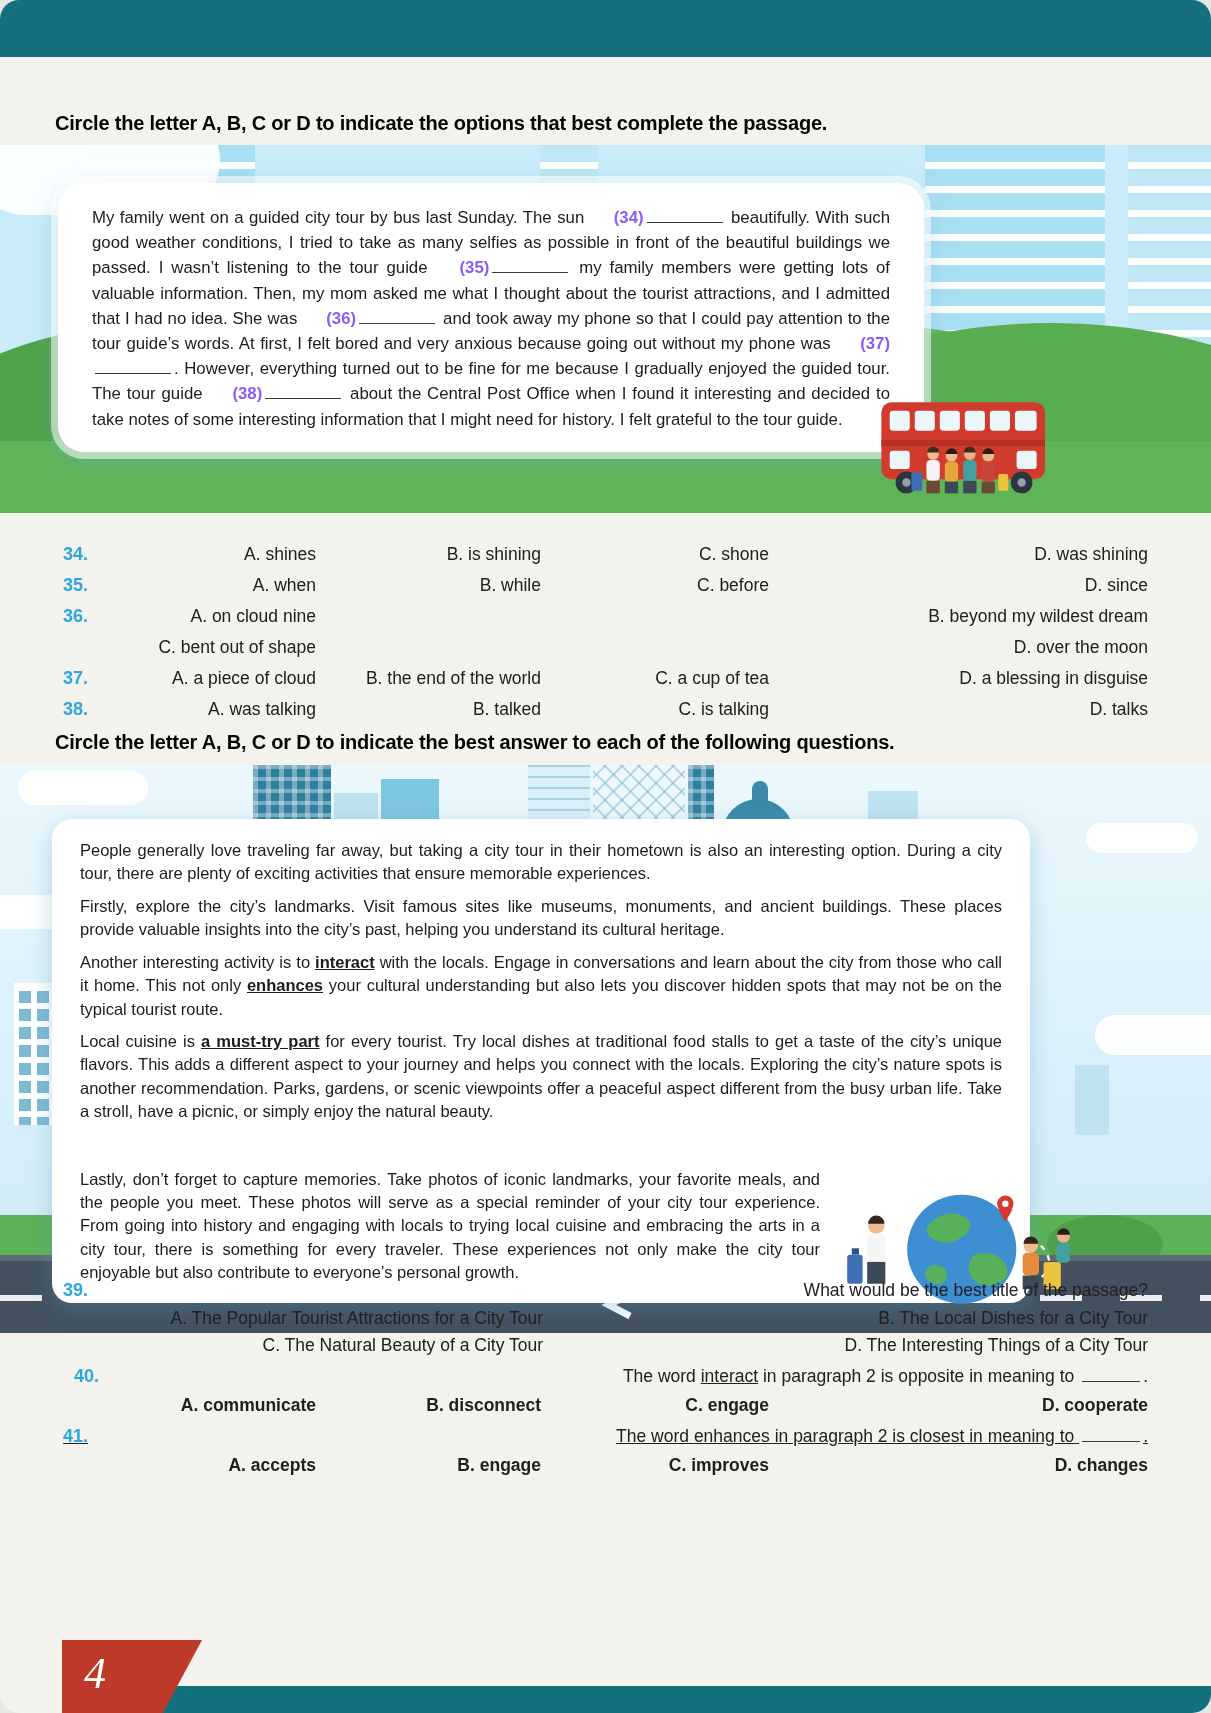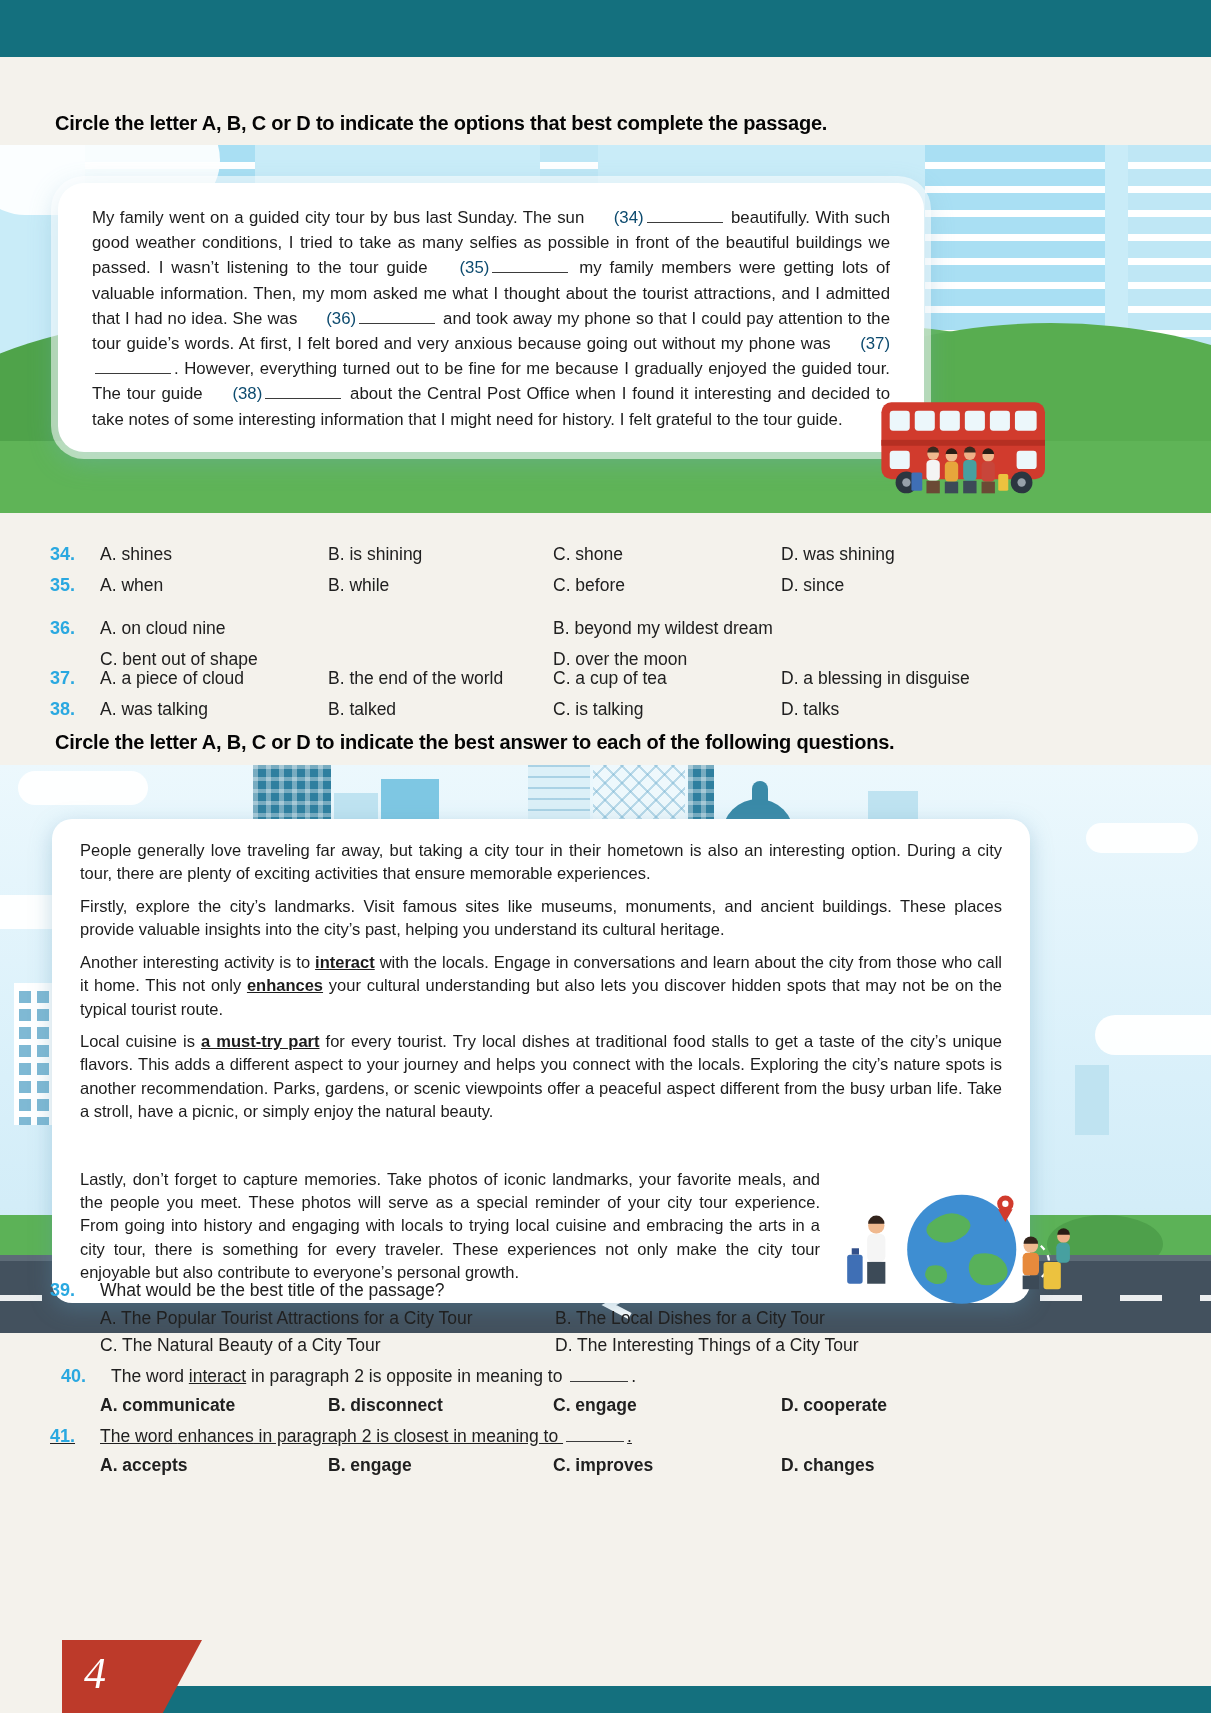--- a/index.html
+++ b/index.html
@@ -1,20 +1,21 @@
 <!DOCTYPE html>
 <html><head>
 <meta charset="utf-8">
 <style>
   * { margin:0; padding:0; box-sizing:border-box; }
   html,body { background:#e9e7e1; }
   .page {
     position:relative; width:1211px; height:1713px; overflow:hidden;
     background:#f4f2ec; font-family:"Liberation Sans", sans-serif; color:#222;
     margin:0 auto;
+    border-radius:19px;
   }
   
   .topbar { position:absolute; top:0; left:0; right:0; height:57px; background:#14707e; }
 
   
   .instruction { position:absolute; left:55px; font-size:20px; font-weight:bold; color:#050505; letter-spacing:-0.2px; }
   #instr1 { top:112px; }
   #instr2 { top:731px; }
 
   
@@ -24,34 +25,34 @@
   .bldg.striped-b { background:repeating-linear-gradient(to bottom,#bfe7f5 0 17px,#ffffff 17px 24px); }
   .cloud1 { position:absolute; background:#fff; border-radius:60px; opacity:.92; }
   .hill { position:absolute; border-radius:50%; }
   .hill-base { position:absolute; left:0; right:0; bottom:0; height:72px; background:#5fb457; }
   .card1 {
     position:absolute; left:58px; top:38px; width:866px;
     background:#fff; border-radius:26px; padding:22px 34px 20px 34px;
     box-shadow:0 0 0 7px rgba(255,255,255,.55), 0 8px 28px rgba(110,170,200,.45);
     font-size:16.8px; line-height:1.5; text-align:justify; color:#1c1c1c;
   }
-  .qm { color:#0c4a6e; font-weight:normal;padding-left:24px; }
+  .qm { color:#8b5cf6; font-weight:bold;padding-left:24px; }
   .blank { display:inline-block; width:76px; height:12px; border-bottom:1.5px solid #3b3b3b; margin:0 3px; }
   .blank.small { width:58px; }
   .bus-svg { position:absolute; left:858px; bottom:2px; width:192px; height:118px; }
 
   
-  .qblock { position:absolute; left:50px; width:1110px; font-size:17.5px; color:#202020; }
+  .qblock { position:absolute; left:38px; width:1110px; font-size:17.5px; color:#202020;text-align:right; }
   #qb1 { top:539px; }
   #qb2 { top:1276px; }
   .qrow { display:grid; grid-template-columns:50px 228px 225px 228px 1fr; align-items:baseline; height:31px; line-height:31px; }
   .qrow.tall { height:28px; line-height:28px;font-weight:bold; }
   .qnum { color:#29a8e0; font-weight:bold; font-size:18px; }
   .opt { white-space:nowrap; }
-  .colC { grid-column:4 / 6;margin-top:12px; }
+  .colC { grid-column:4 / 6; }
   .qrow.wide2 { grid-template-columns:50px 455px 1fr; height:27px; line-height:27px; }
   .qrow.textrow { grid-template-columns:50px 1fr; height:29px; line-height:29px; }
   .qword { text-decoration:underline; }
 
   
   .panel2 { position:absolute; top:765px; left:0; width:1211px; height:568px;
     background:linear-gradient(to bottom,#ecf8fd 0%,#d9f0fa 55%,#cdeaf6 100%); overflow:hidden; }
   .sb { position:absolute; }
   .grid-bldg { background-color:#2f7f9f;
     background-image:repeating-linear-gradient(rgba(255,255,255,.35) 0 4px,transparent 4px 12px),

